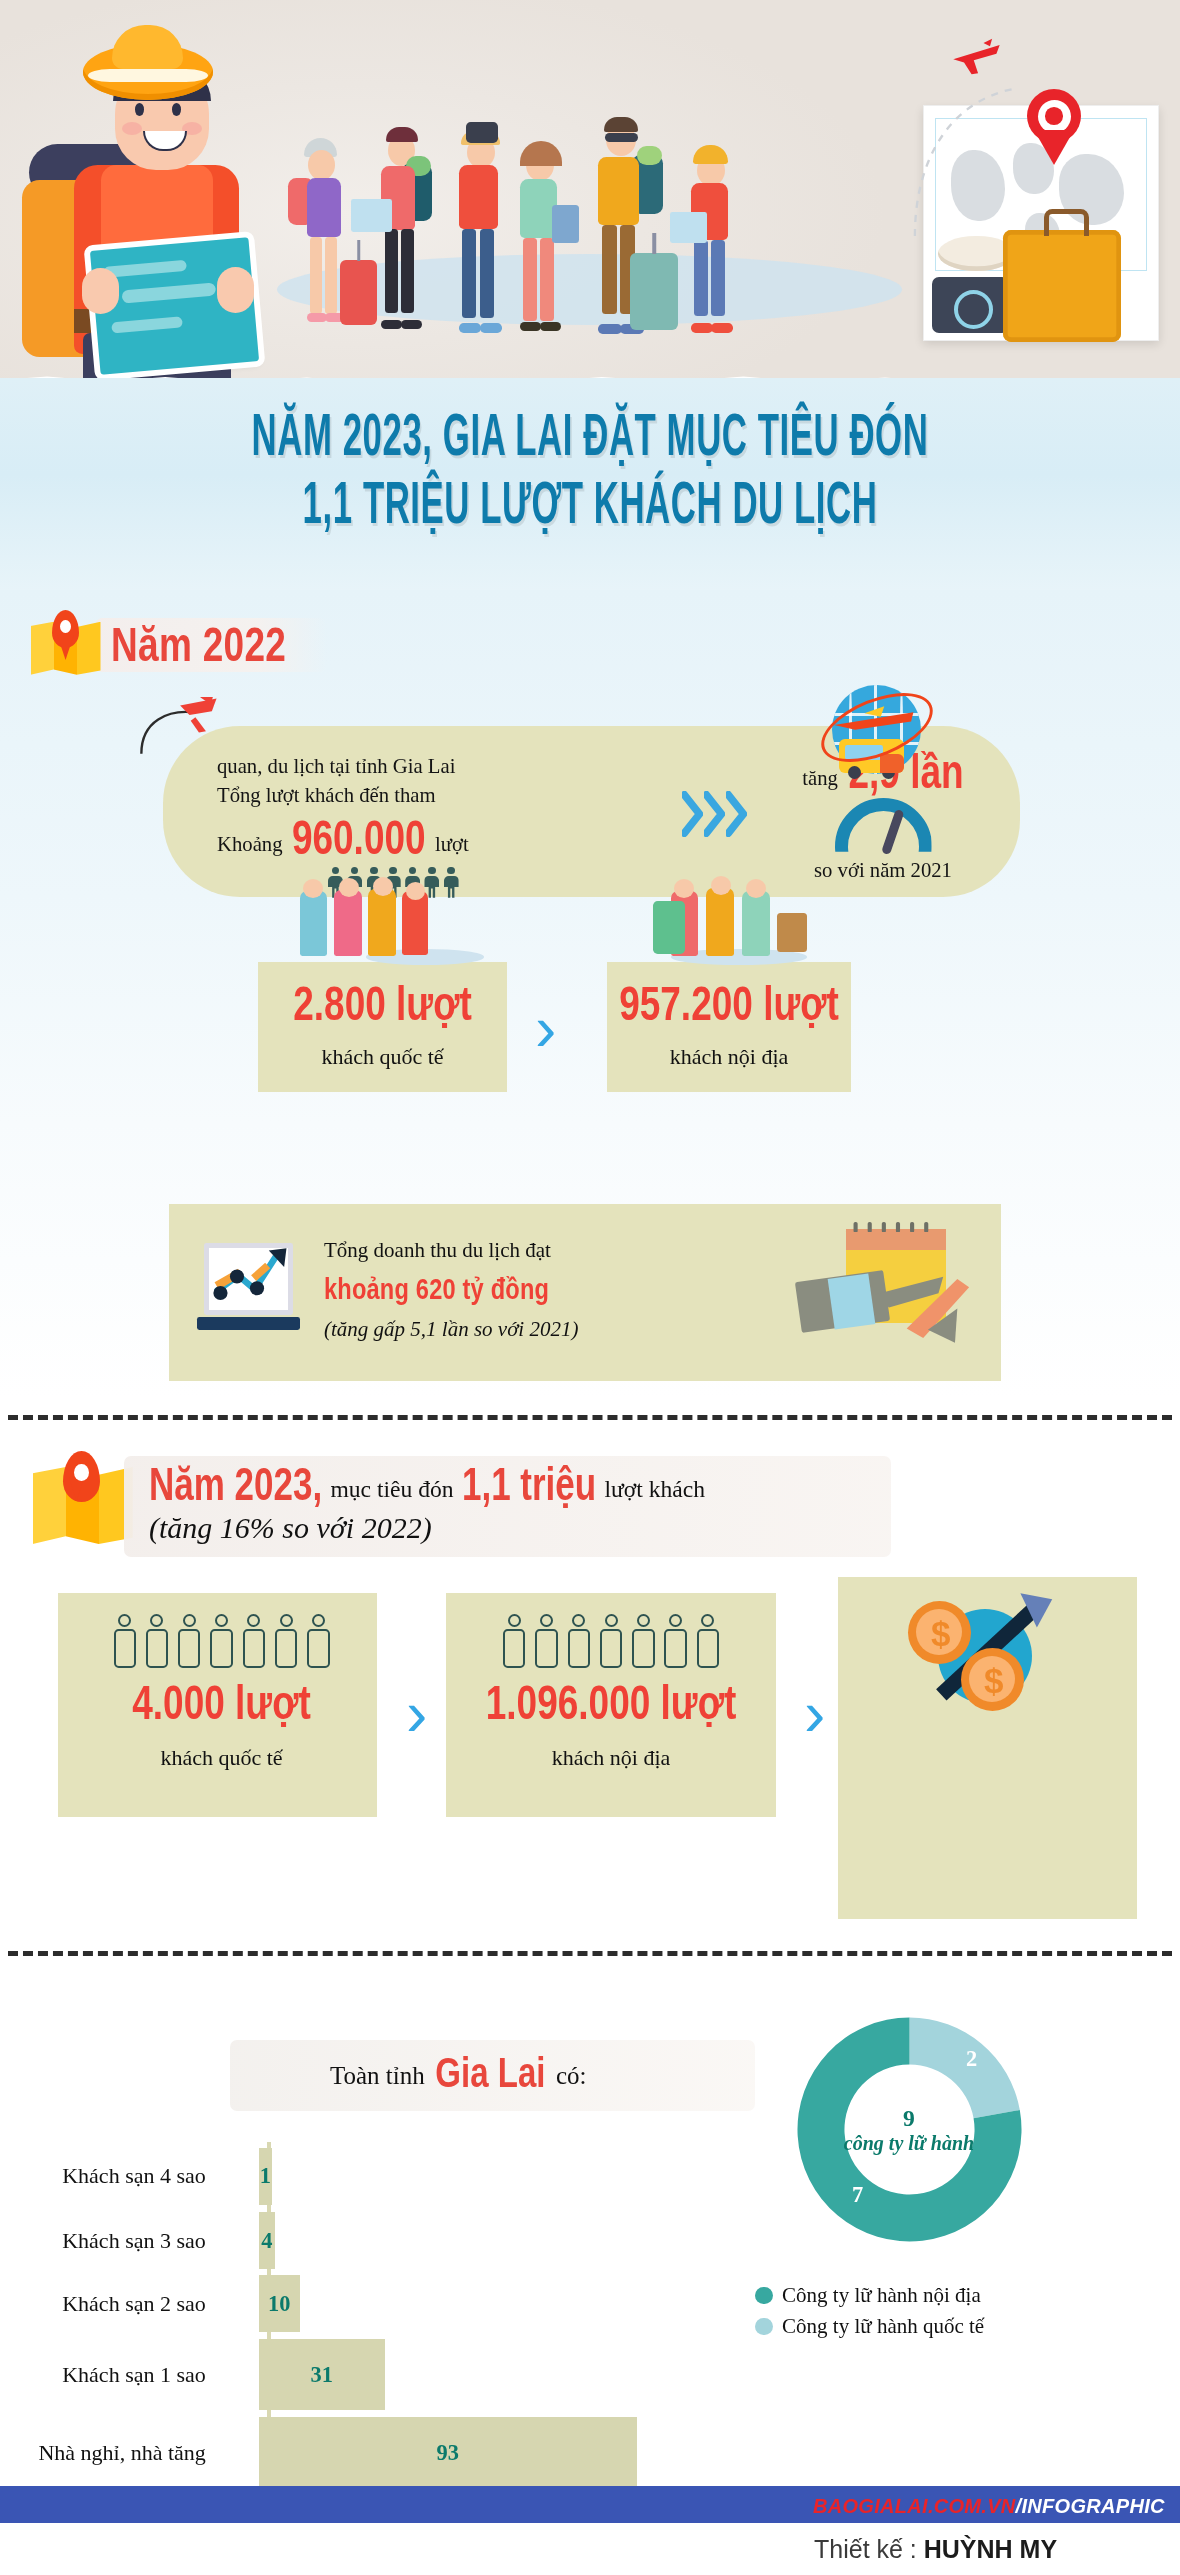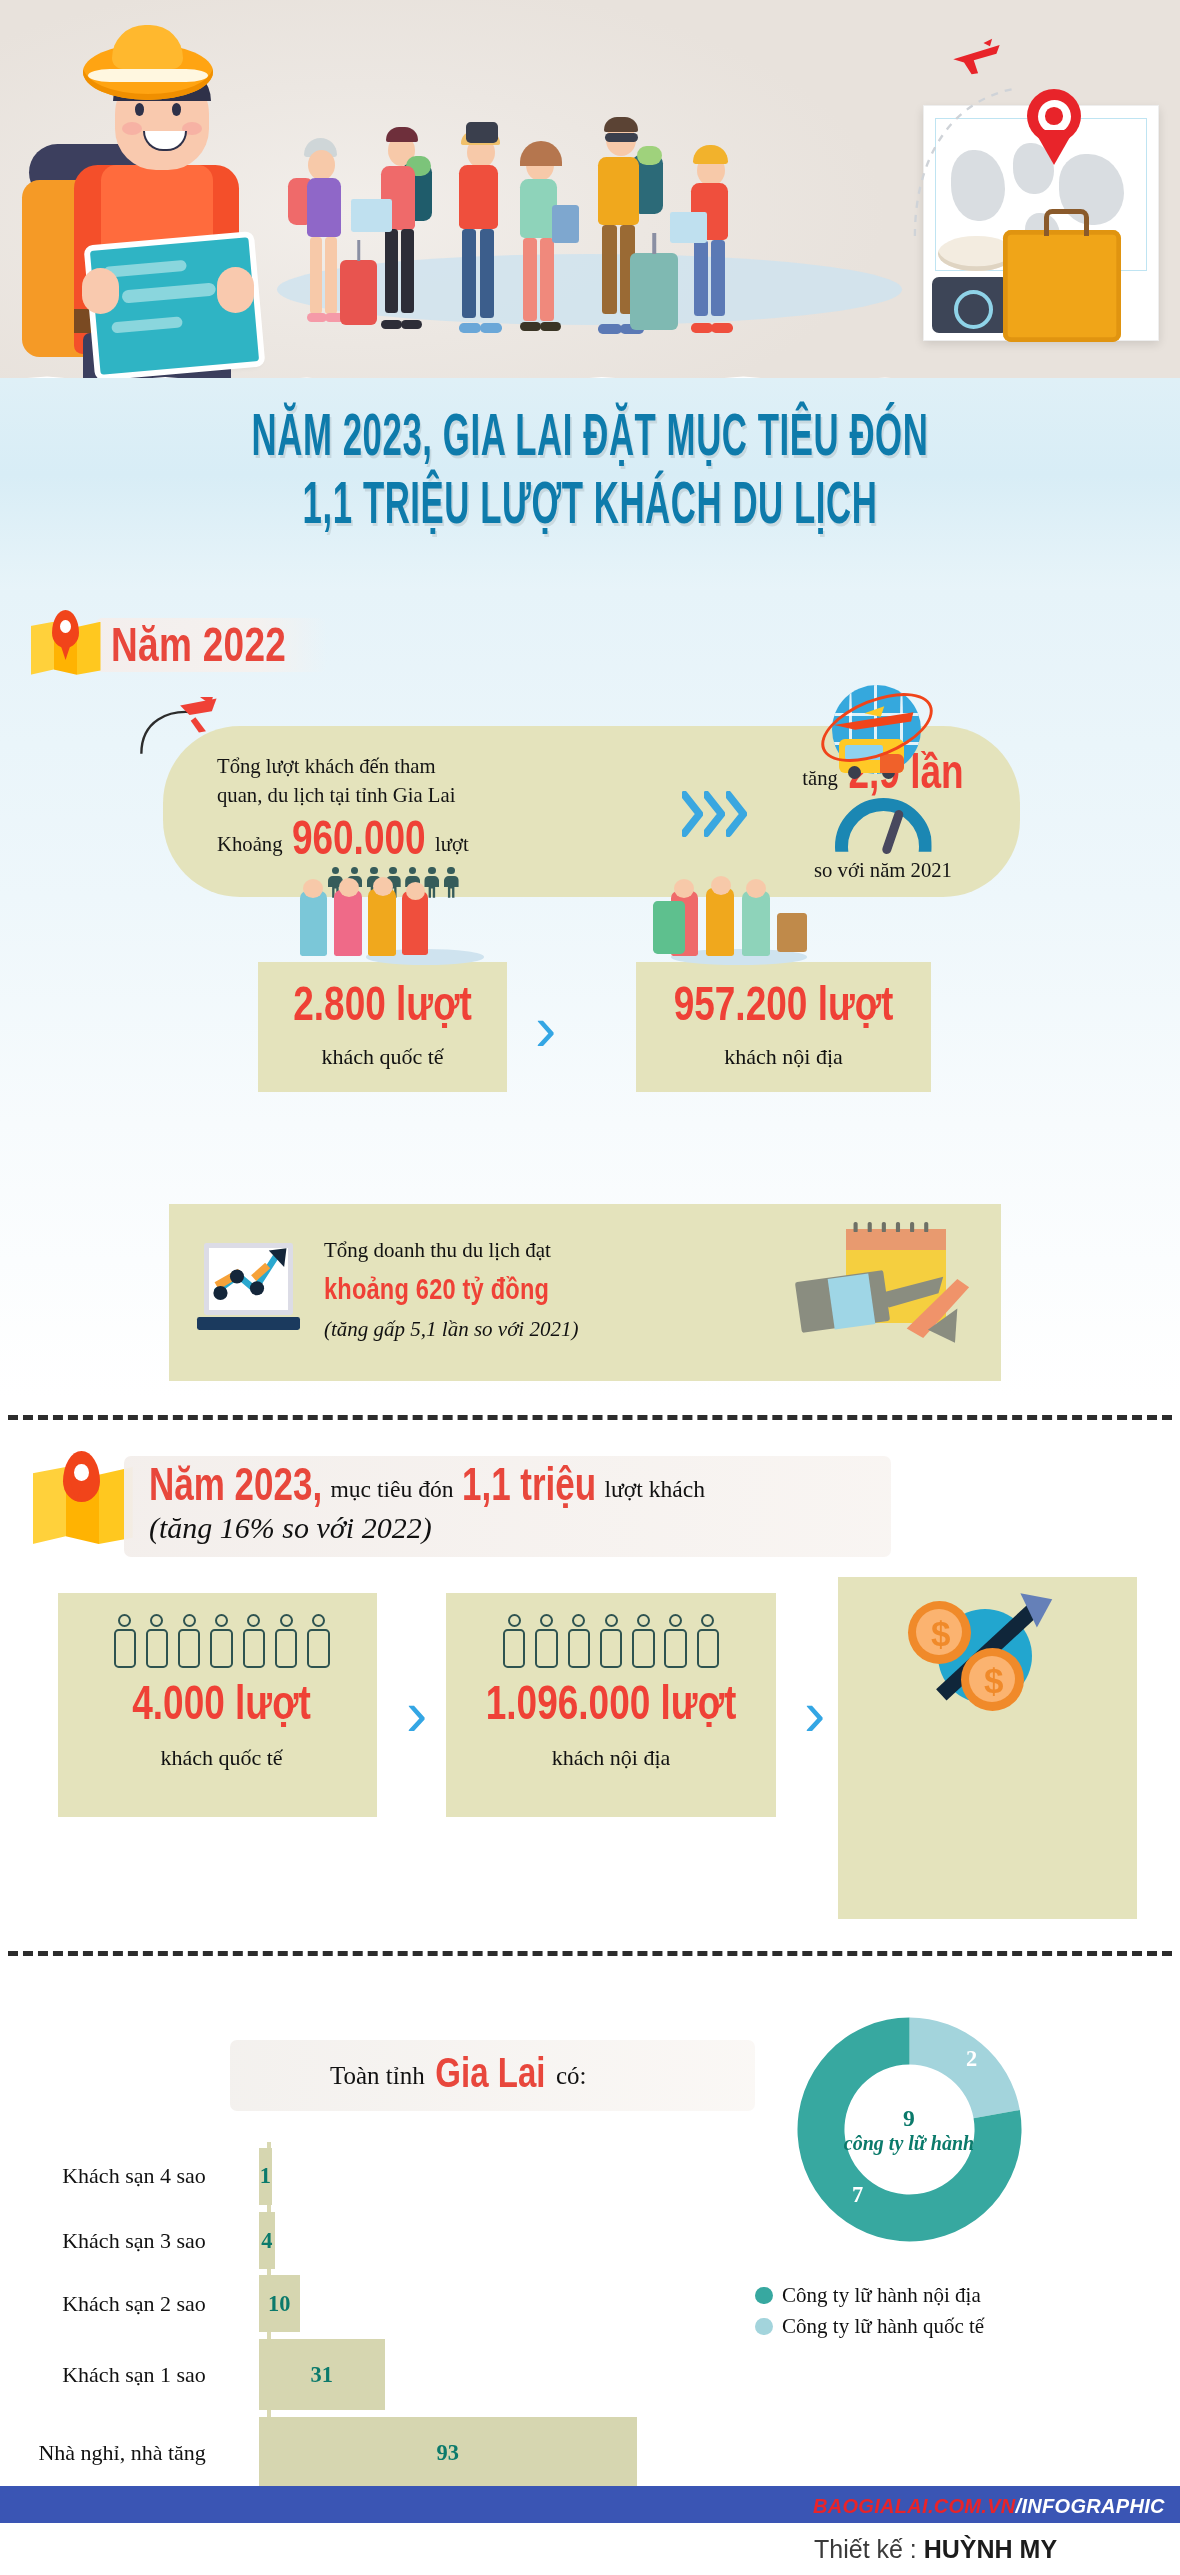--- a/index.html
+++ b/index.html
@@ -414,22 +414,22 @@
         <div class="pinb"></div>
           <div class="pinh"></div>
       </div>
       <div class="badge-plate">
         <span class="badge-red">Năm 2022</span>
       </div>
     </div>
 
     <div class="capsule" style="left:163px; top:136px; width:857px; height:171px;">
       <div style="position:absolute; left:54px; top:26px; width:425px;">
+        <div class="capsule-txt">quan, du lịch tại tỉnh Gia Lai</div>
         <div class="capsule-txt">Tổng lượt khách đến tham</div>
-        <div class="capsule-txt">quan, du lịch tại tỉnh Gia Lai</div>
         <div style="display:flex; align-items:baseline; gap:9.4px; margin-top:7px;">
           <span class="capsule-txt">Khoảng</span>
           <span class="red-big">960.000</span>
           <span class="capsule-txt">lượt</span>
         </div>
         <div class="people-row" id="people-2022" style="margin-top:7px; margin-left:111px;">
             <span class="pglyph">
               <i></i>
               <b></b>
             </span>
@@ -512,21 +512,21 @@
       <path d="M96 34 L114 58 L102 60 L88 40 Z" fill="#ef4136"></path>
     </svg>
 
     <div class="statbox" style="left:258px; top:372px; width:249px; height:130px;">
       <div style="text-align:center; padding-top:22.4px;">
         <div class="statnum">2.800 lượt</div>
         <div class="statlabel" style="margin-top:17.7px;">khách quốc tế</div>
       </div>
     </div>
     <div class="bigchev" style="position:absolute; left:535px; top:401px;">›</div>
-    <div class="statbox" style="left:636px; top:372px; width:295px; height:130px;">
+    <div class="statbox" style="left:607px; top:372px; width:244px; height:130px;">
       <div style="text-align:center; padding-top:22.4px;">
         <div class="statnum">957.200 lượt</div>
         <div class="statlabel" style="margin-top:17.7px;">khách nội địa</div>
       </div>
     </div>
 
     <div style="position:absolute; left:289px; top:295px; width:189px; height:83px;">
       <div style="position:absolute; left:77px; bottom:3.5px; width:118px; height:15.3px; background:#cfe3ef; border-radius:50%;"></div>
       <div style="position:absolute; left:10.6px; bottom:11.8px; width:27px; height:65px; background:#7bc7d8; border-radius:7px 7px 2.4px 2.4px;"></div>
       <div style="position:absolute; left:14px; bottom:70px; width:20px; height:19px; background:#f7c9a9; border-radius:50%;"></div>

